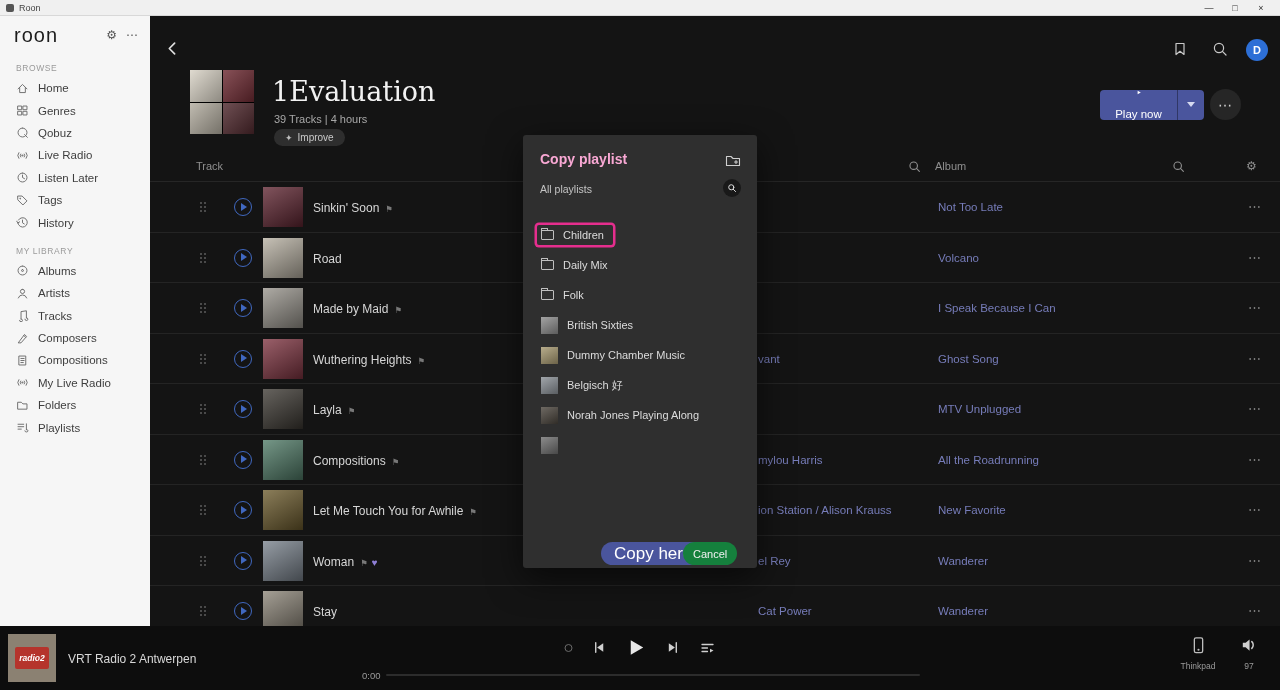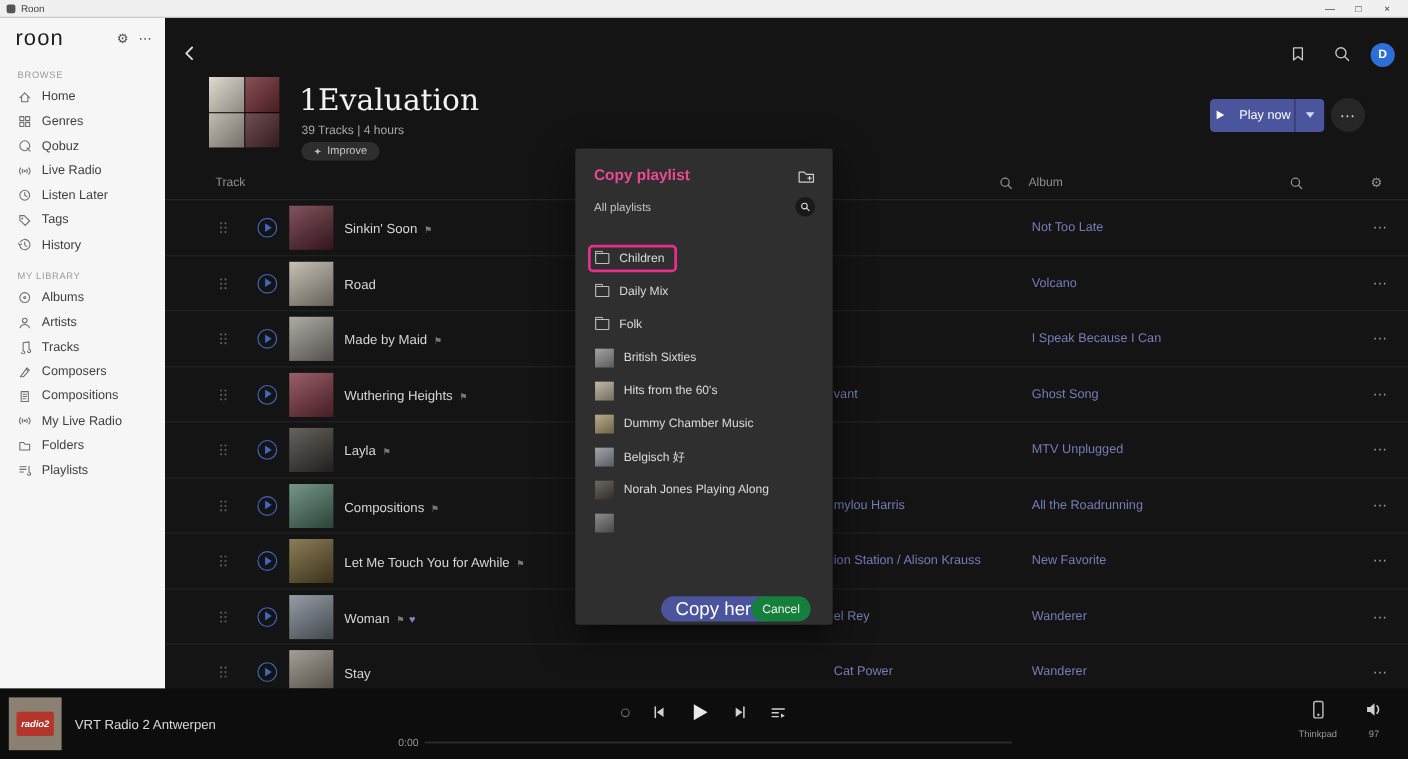--- a/index.html
+++ b/index.html
@@ -33,21 +33,21 @@
   .avatar{position:absolute;left:1096px;top:23px;width:22px;height:22px;border-radius:50%;background:#2d6fd6;color:#fff;font-size:11px;font-weight:bold;display:flex;align-items:center;justify-content:center;}
 
   .collage{position:absolute;left:40px;top:54px;width:64px;height:64px;display:grid;grid-template-columns:1fr 1fr;grid-template-rows:1fr 1fr;gap:1px;background:#000;}
   .tile{position:relative;}
   .tile::after{content:"";position:absolute;inset:0;background:linear-gradient(135deg,rgba(255,255,255,.18),rgba(0,0,0,.35));}
   .ptitle{position:absolute;left:122px;top:60px;font-family:"DejaVu Serif",serif;font-size:27px;font-weight:500;color:#f2f2f2;}
   .pmeta{position:absolute;left:124px;top:97px;font-size:11px;color:#a8a8a8;}
   .improve{position:absolute;left:124px;top:113px;display:inline-flex;align-items:center;gap:5px;background:#2e2e2e;color:#c9c9c9;font-size:10px;padding:3px 11px;border-radius:9px;}
   .improve .spark{font-size:9px;color:#bdbdbd;}
   .actions{position:absolute;right:39px;top:73px;display:flex;align-items:center;}
-  .playbtn{width:77px;height:30px;background:#4a559d;border-radius:4px 0 0 4px;display:flex;align-items:center;justify-content:center;gap:13px;color:#fff;font-size:11.5px;cursor:default;}
+  .playbtn{width:77px;height:30px;background:#4a559d;border-radius:4px 0 0 4px;display:flex;align-items:center;justify-content:center;gap:13px;color:#fff;font-size:11.5px;cursor:default;flex-direction:column;}
   .playdrop{width:27px;height:30px;background:#4a559d;border-left:1px solid rgba(0,0,0,.35);border-radius:0 4px 4px 0;display:flex;align-items:center;justify-content:center;}
   .caret{width:0;height:0;border-left:4px solid transparent;border-right:4px solid transparent;border-top:5px solid #d6daf0;}
   .morecircle{width:31px;height:31px;margin-left:6px;border-radius:50%;background:#262626;color:#cfcfcf;display:flex;align-items:center;justify-content:center;font-size:14px;letter-spacing:1px;}
 
   .thead{position:absolute;left:0;top:136px;width:1130px;height:30px;border-bottom:1px solid #262626;font-size:11px;color:#8f8f8f;}
   .th-track{position:absolute;left:46px;top:8px;}
   .th-album{position:absolute;left:785px;top:8px;}
   .th-search1{position:absolute;left:758px;top:8px;width:13px;height:13px;color:#8f8f8f;}
   .th-search2{position:absolute;left:1022px;top:8px;width:13px;height:13px;color:#8f8f8f;}
   .th-gear{position:absolute;left:1096px;top:7px;font-size:12px;color:#8f8f8f;}
@@ -62,21 +62,21 @@
   .thumb::after{content:"";position:absolute;inset:0;background:linear-gradient(150deg,rgba(255,255,255,.22),rgba(0,0,0,.45));}
   .ttl{position:absolute;left:163px;top:19px;font-size:12px;color:#d6d6d6;white-space:nowrap;}
   .tbadge{font-size:8.5px;color:#787878;margin-left:6px;}
   .theart{font-size:10px;color:#8f7fd6;margin-left:4px;}
   .tartist{position:absolute;left:608px;top:19px;font-size:11.5px;color:#767cb9;white-space:nowrap;}
   .talbum{position:absolute;left:788px;top:19px;font-size:11.5px;color:#767cb9;white-space:nowrap;}
   .tmore{position:absolute;right:18px;top:17px;font-size:13px;letter-spacing:1px;color:#9a9a9a;}
 
   
   .modal{position:absolute;left:373px;top:119px;width:234px;height:433px;background:#2f2f2f;border-radius:3px;box-shadow:0 10px 34px rgba(0,0,0,.6);z-index:20;}
-  .m-title{position:absolute;left:17px;top:16px;font-size:14px;font-weight:bold;color:#ec4899;}
+  .m-title{position:absolute;left:17px;top:16px;font-size:14px;font-weight:bold;color:#f9a8d4;}
   .m-newfolder{position:absolute;right:16px;top:18px;width:16px;height:16px;color:#cfcfcf;}
   .m-sub{position:absolute;left:17px;top:48px;font-size:10.5px;color:#c4c4c4;}
   .m-searchcircle{position:absolute;right:16px;top:44px;width:18px;height:18px;border-radius:50%;background:#191919;display:flex;align-items:center;justify-content:center;}
   .m-searchcircle svg{width:10px;height:10px;color:#dcdcdc;}
   .m-list{position:absolute;left:0;top:85px;width:234px;height:318px;overflow:hidden;}
   .m-row{height:30px;display:flex;align-items:center;padding:0 14px;}
   .m-inner{display:inline-flex;align-items:center;gap:9px;padding:4px 9px 4px 4px;border-radius:2px;}
   .m-inner.hl{box-shadow:0 0 0 2.5px #e52e8e;}
   .fico{width:13px;height:10px;border:1.2px solid #c0c0c0;border-radius:1px;position:relative;flex:0 0 auto;}
   .fico::before{content:"";position:absolute;top:-3.5px;left:-1.2px;width:5px;height:2px;border:1.2px solid #c0c0c0;border-bottom:none;border-radius:1px 1px 0 0;}
@@ -473,26 +473,20 @@
         <div>
 
 
             <div class="m-row">
               <span class="m-inner">
                 <span class="mthumb" style="background: rgb(141, 141, 141);"></span>
                 <span class="m-label">British Sixties</span>
               </span>
             </div>
 
-            <div class="m-row">
-              <span class="m-inner">
-                <span class="mthumb" style="background: rgb(179, 167, 149);"></span>
-                <span class="m-label">Hits from the 60's</span>
-              </span>
-            </div>
 
             <div class="m-row">
               <span class="m-inner">
                 <span class="mthumb" style="background: rgb(166, 152, 111);"></span>
                 <span class="m-label">Dummy Chamber Music</span>
               </span>
             </div>
 
             <div class="m-row">
               <span class="m-inner">

